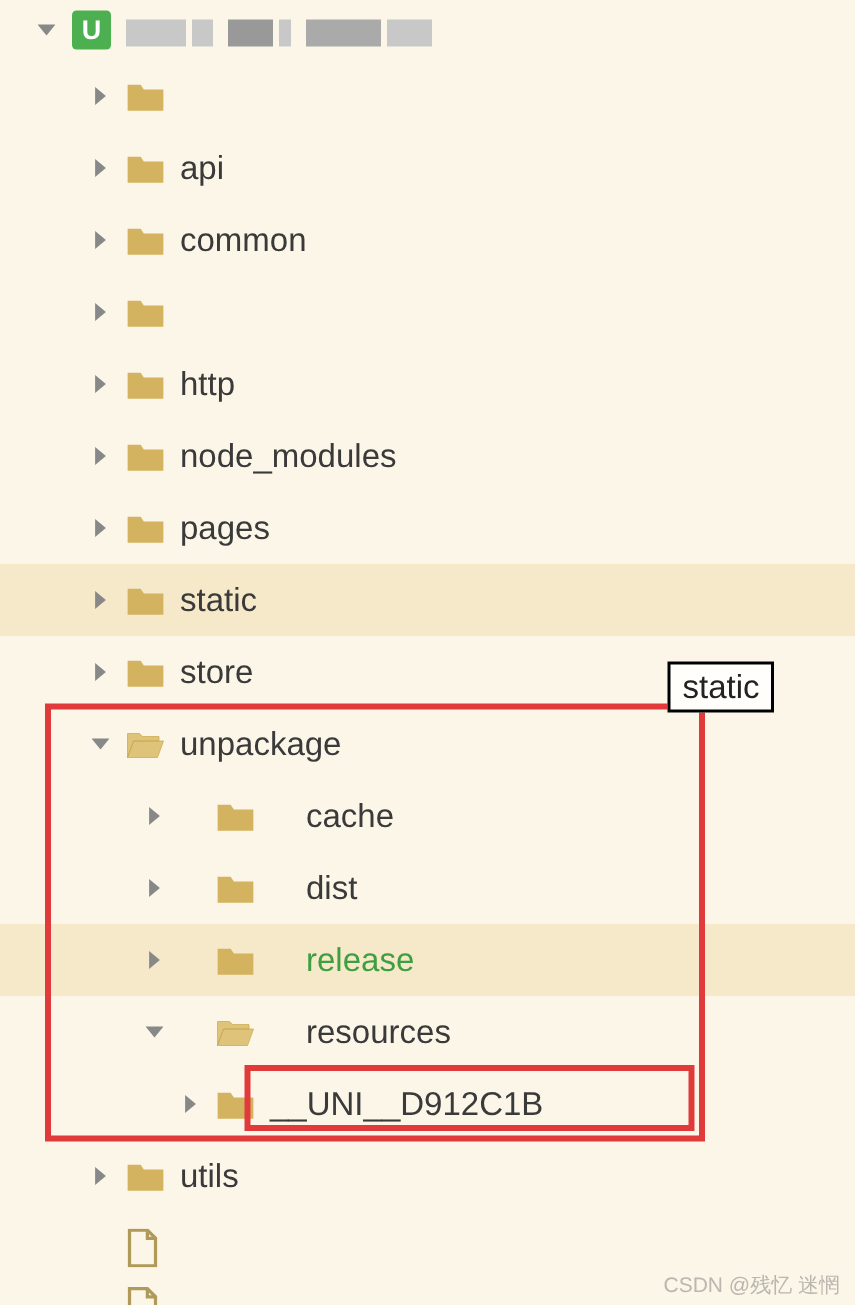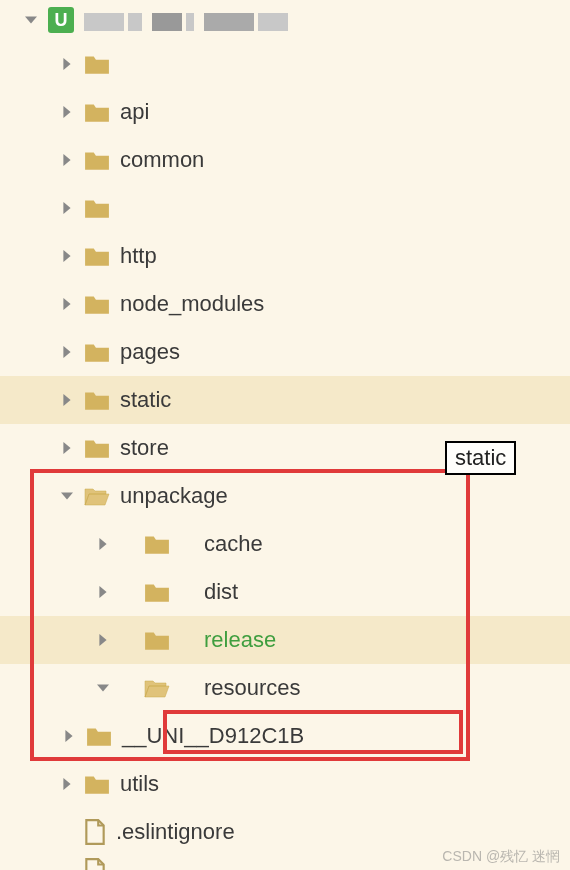--- a/index.html
+++ b/index.html
@@ -42,21 +42,21 @@
     color: #fff;
     font-weight: 700;
     font-size: 18px;
     border-radius: 3px;
     justify-content: center;
   }
   .label { font-weight: 500; }
   .label.green { color: #3f9e3f; text-align: right; }
   .pad1 { padding-left: 60px; }
   .pad2 { padding-left: 96px; gap: 24px; }
-  .pad3 { padding-left: 62px; }
+  .pad3 { padding-left: 120px; }
   .obscured {
     height: 24px;
     display: inline-block;
   }
   .obscured span {
     display: inline-block;
     background: #c8c8c8;
     height: 18px;
     margin-right: 4px;
     vertical-align: middle;
@@ -348,21 +348,20 @@
   <span class="label">utils</span>
 </div>
 
 <div class="row pad1">
   <span class="chev"></span>
   <span class="file-icon">
       <svg>
         <use href="#file"></use>
       </svg>
     </span>
-  <span class="label">.eslintignore</span>
 </div>
 
 <div class="row pad1" style="height:30px;overflow:hidden">
   <span class="chev"></span>
   <span class="file-icon">
       <svg>
         <use href="#file"></use>
       </svg>
     </span>
 </div>

